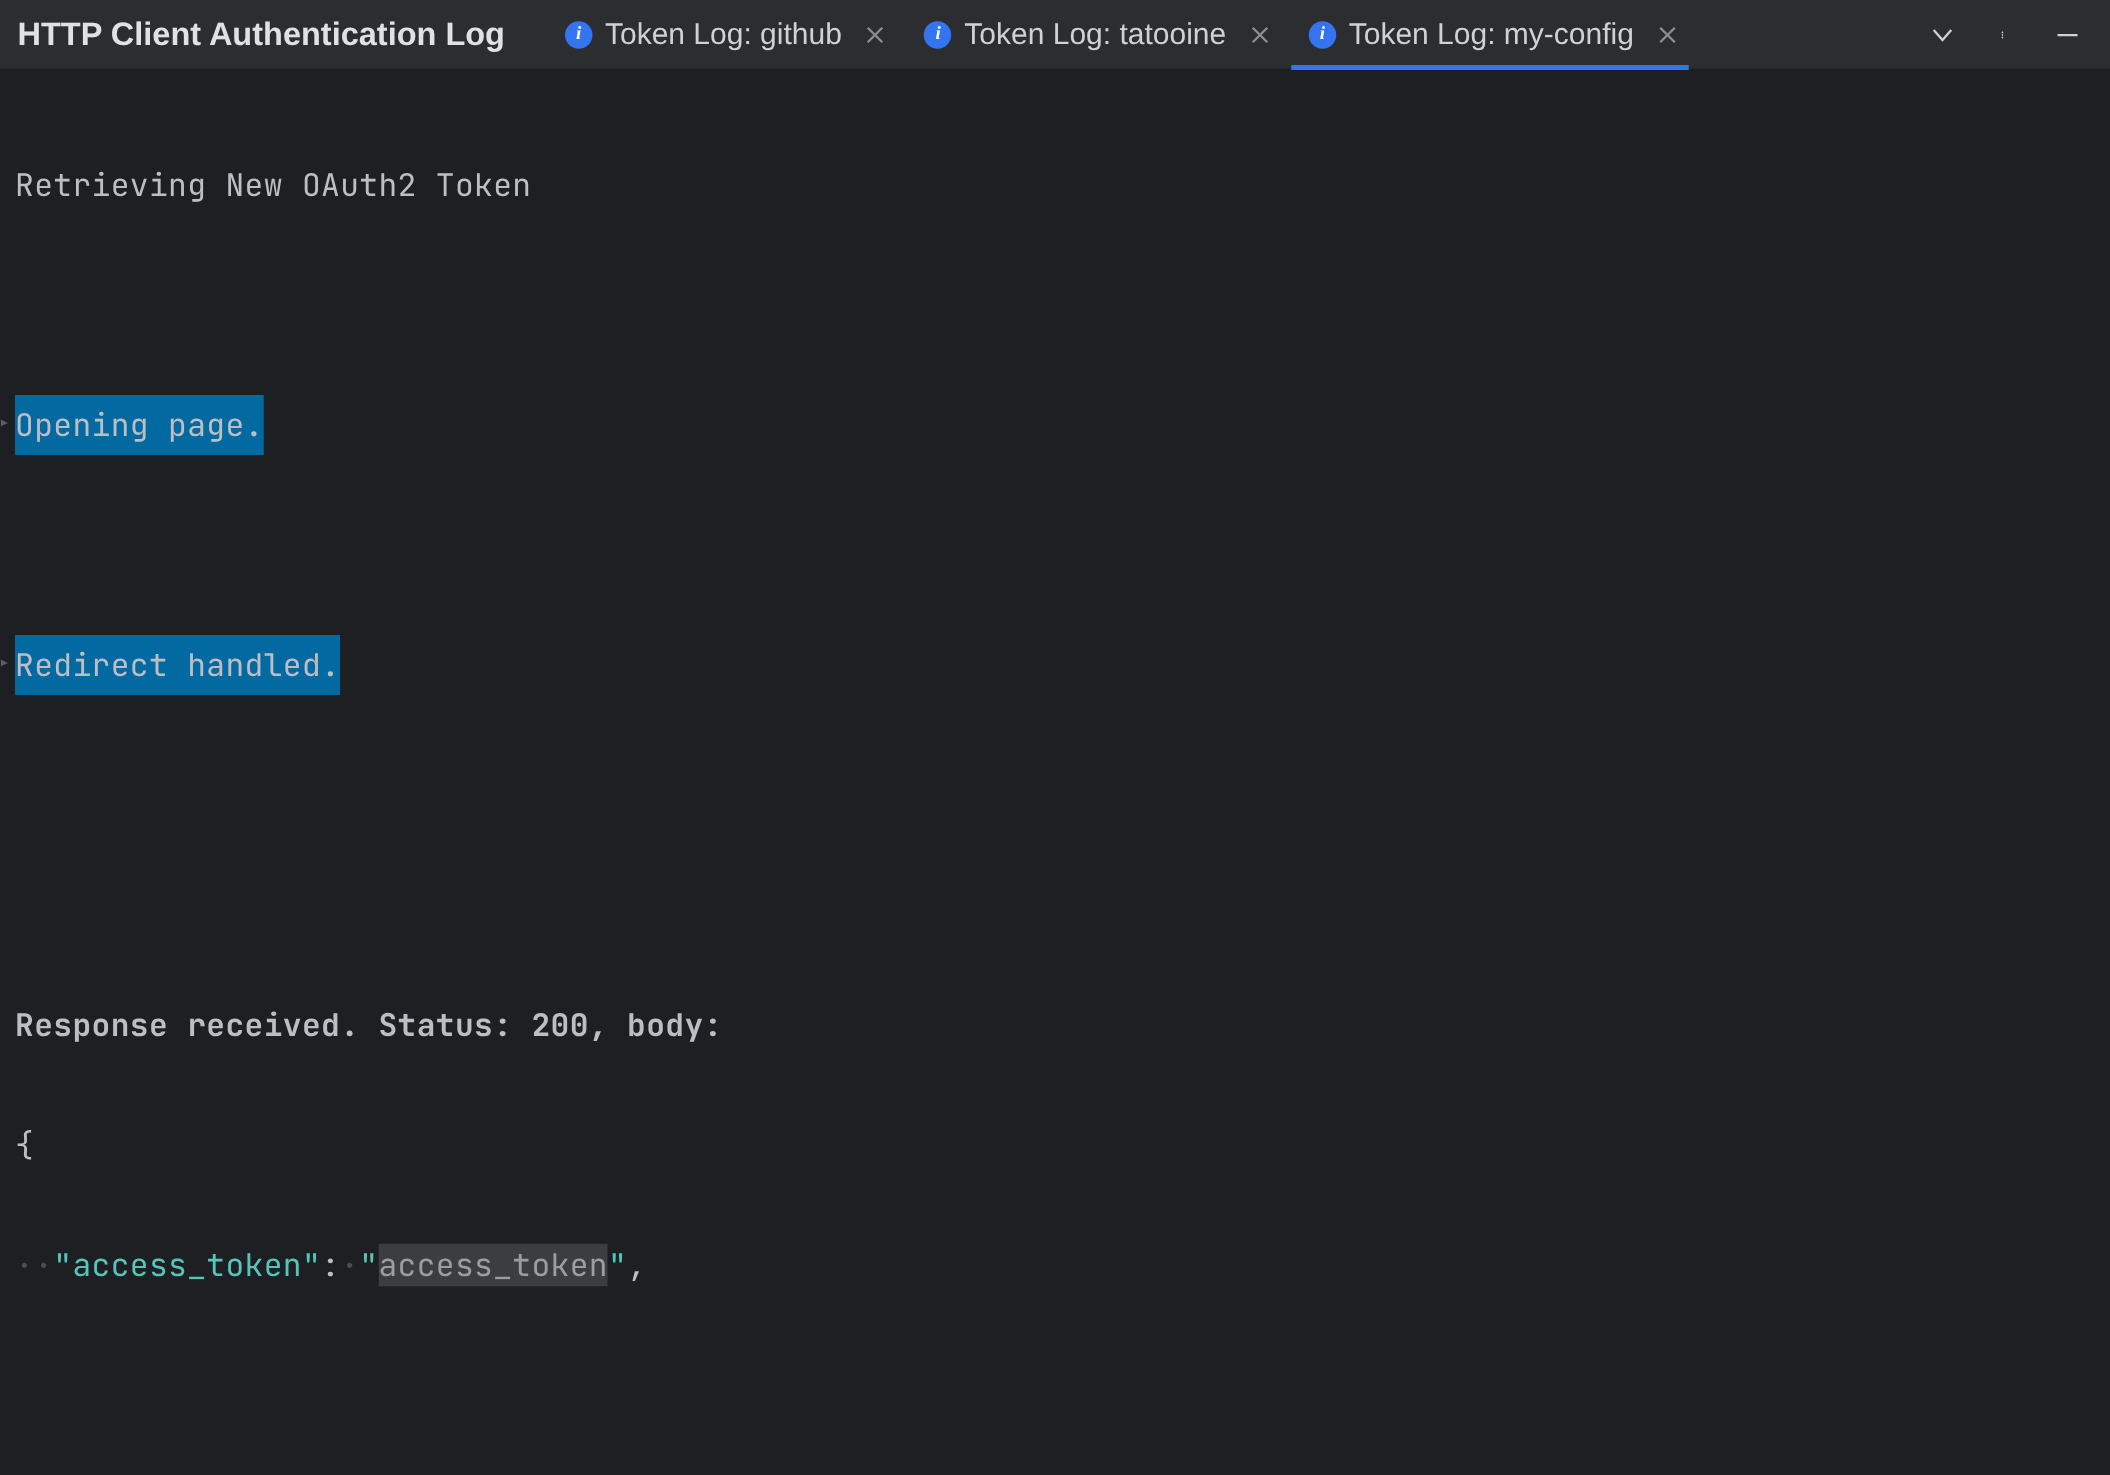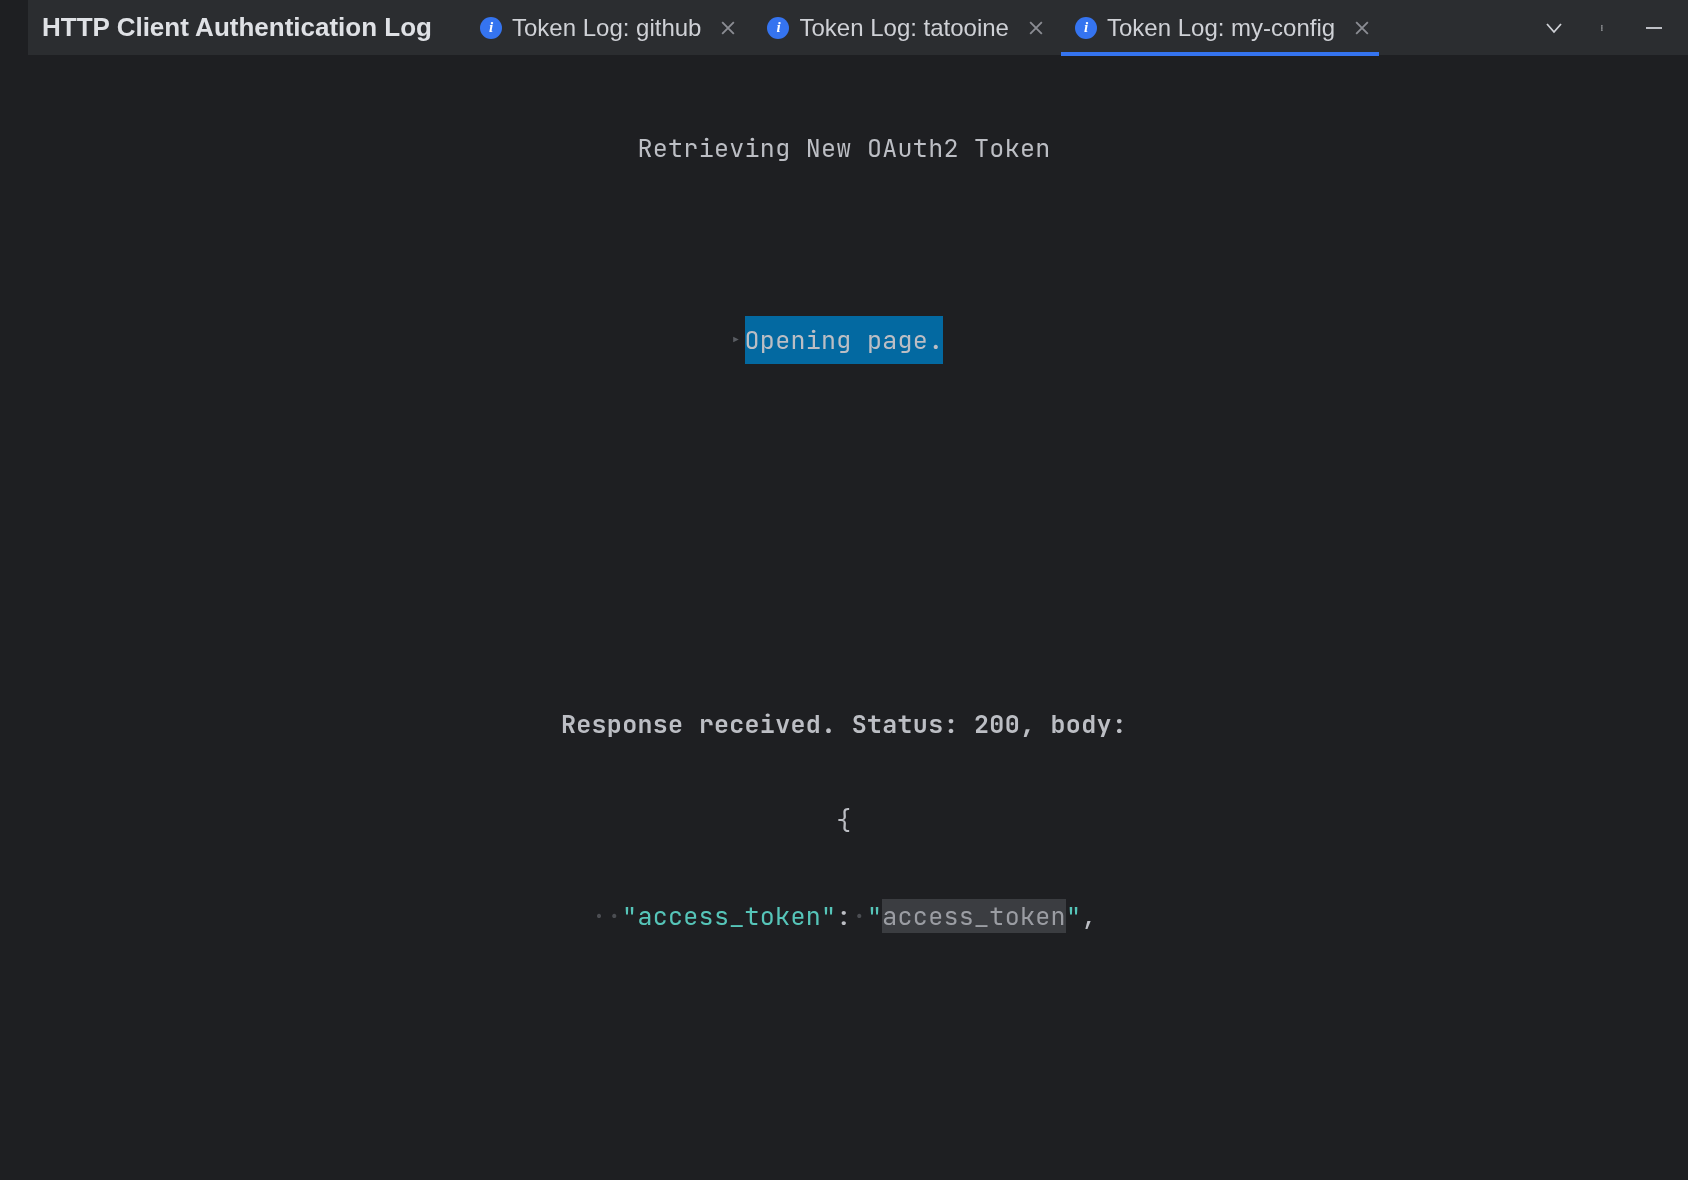--- a/index.html
+++ b/index.html
@@ -2,21 +2,20 @@
 <html><head>
 <meta charset="utf-8">
 <style>
   * { margin:0; padding:0; box-sizing:border-box; }
   html,body { width:1688px; height:1180px; background:#1e1f22; font-family:"Segoe UI",Arial,sans-serif; overflow:hidden; color:#bcbec4; }
   
   .titlebar {
     display:flex; align-items:center; height:56px; background:#2b2d30;
     padding-left:14px; font-size:26px; color:#dfe1e5; font-weight:600;
     border-bottom:1px solid #1e1f22;
-    margin-left:28px;
   }
   .titlebar .title { white-space:nowrap; padding-right:30px;}
   .tabs { display:flex; align-items:stretch; height:100%; margin-left:0; }
   .tab {
     display:flex; align-items:center; height:100%; padding:0 8px 0 18px;
     font-weight:400; font-size:24px; color:#cfd1d6; position:relative;
     cursor:pointer;
   }
   .tab.active::after{
     content:""; position:absolute; left:4px; right:4px; bottom:-1px; height:4px;
@@ -39,21 +38,21 @@
   }
   .toolbar-right .ico{width:28px;height:28px;display:flex;align-items:center;justify-content:center;cursor:pointer;}
   .toolbar-right svg{stroke:#cfd1d6;stroke-width:1.8;fill:none;}
 
   
   .editor{
     font-family:"JetBrains Mono","Fira Code",Consolas,monospace;
     font-size:25px; line-height:48px; padding:20px 12px; white-space:pre;
     color:#bcbec4; letter-spacing:0.3px;
   }
-  .line{display:flex; align-items:flex-start;justify-content:center;}
+  .line{display:flex; align-items:flex-start;}
   .fold-hl{ background:#0369a1; }
   .fold-arrow{color:#5a5d63; display:inline-block; width:0; position:relative;}
   .fold-arrow::before{content:"▸"; position:absolute; left:-14px; top:0; font-size:18px;}
   .punct{ color:#bcbec4; }
   .key{ color:#56c5b9; }      
   .str{ color:#56c5b9; }      
   .colon{ color:#bcbec4; }
   .redact{ background:#3b3d41; color:#9b9da3; }
   .dim{ color:#bcbec4;font-weight:bold; }
   .kw{ color:#bcbec4; }
@@ -114,20 +113,21 @@
         </svg>
     </span>
   </div>
 </div>
 
 <div class="editor">
 <div class="line"><span class="kw">Retrieving New OAuth2 Token</span></div>
 <div class="line">&nbsp;</div>
 <div class="line"><span class="fold-arrow"></span><span class="fold-hl">Opening page.</span></div>
 <div class="line">&nbsp;</div>
+<div class="line"><span class="fold-arrow"></span><span class="fold-hl">Redirect handled.</span></div>
 <div class="line">&nbsp;</div>
 <div class="line">&nbsp;</div>
 <div class="line"><span class="dim">Response received. Status: 200, body:</span></div>
 <div class="line"><span class="punct">{</span></div>
 <div class="line"><span class="ws">··</span><span class="key">"<span>access_token</span>"</span><span class="colon">:</span><span class="ws">·</span><span class="str">"<span class="redact">access_token</span>"</span><span class="punct">,</span></div>
 
 
 
 
 

